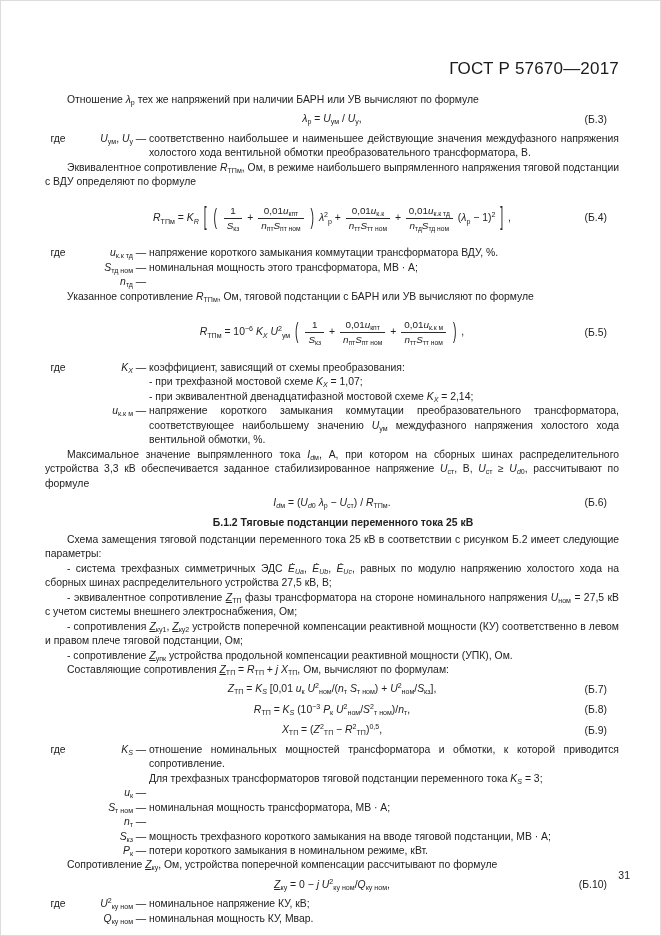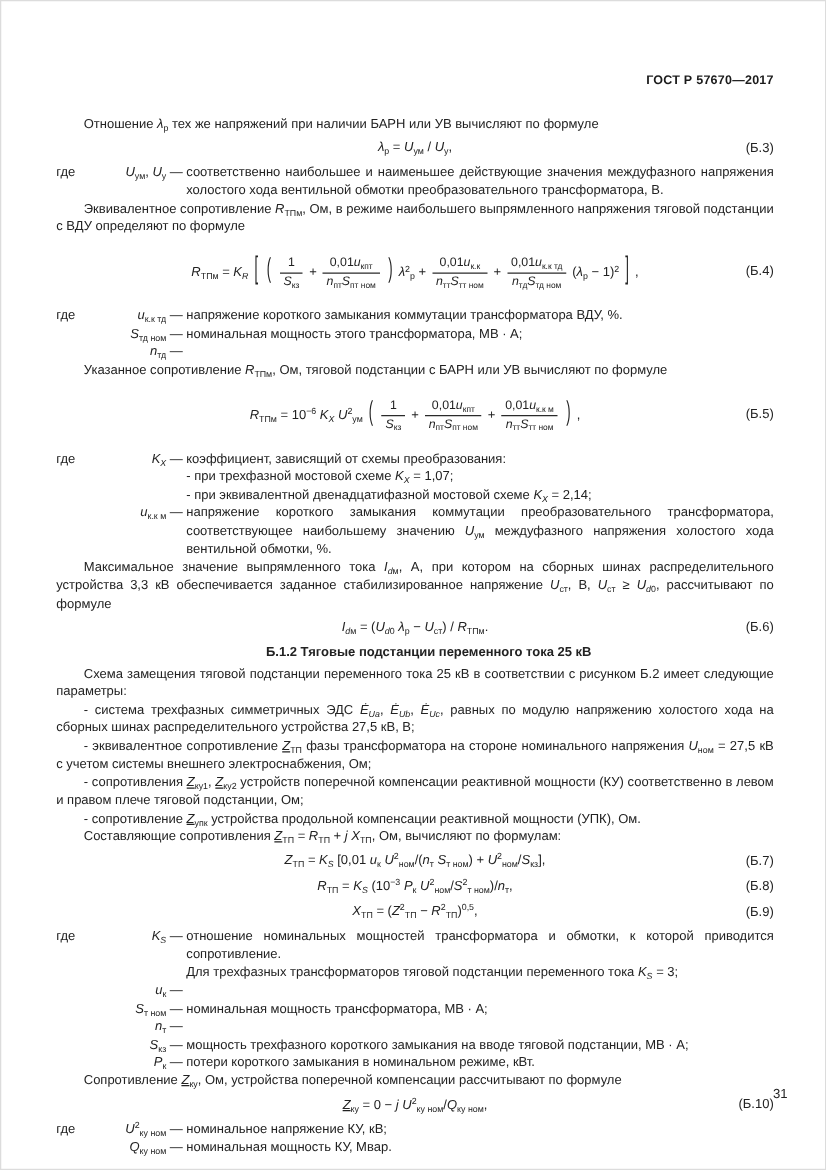--- a/index.html
+++ b/index.html
@@ -7,47 +7,47 @@
     width:661px;height:936px;position:relative;
     background:#f6f6f6;
     font-family:"Liberation Sans", sans-serif;
   }
   .page{
     position:absolute;inset:0;background:#ffffff;border:1px solid #dcdcdc;
     box-sizing:border-box;
   }
   .header{
     position:absolute;top:58px;right:41px;
-    font-size:10px;font-weight:bold;color:#1a1a1a;letter-spacing:.2px;
+    font-size:17px;font-weight:normal;color:#1a1a1a;letter-spacing:.2px;
   }
   .content{
     position:absolute;left:44px;right:41px;top:92px;
     font-size:10.4px;line-height:1.39;color:#222;text-align:justify;
   }
   .para{margin:0;text-indent:22px;}
   .h{margin:5px 0 2px;text-indent:22px;font-weight:bold;text-align:center;}
   sub,sup{font-size:0.68em;line-height:0;}
   sub{vertical-align:-0.35em;}
   sup{vertical-align:0.55em;}
   i{font-style:italic;}
   .ul{text-decoration:underline;}
   
   .formula{position:relative;text-align:center;margin:4px 0;padding:1px 0;}
   .formula.tall{padding:13px 0;margin:2px 0;}
   .fbody{display:inline-block;white-space:nowrap;}
-  .fnum{position:absolute;right:0;top:50%;transform:translateY(-50%);font-style:normal;}
+  .fnum{position:absolute;right:12px;top:50%;transform:translateY(-50%);font-style:normal;}
   .frac{display:inline-block;vertical-align:middle;text-align:center;margin:0 2px;font-size:0.95em;line-height:1.2;}
   .frac .fn{display:block;padding:0 3px 1px;border-bottom:1px solid #2a2a2a;}
   .frac .fd{display:block;padding:1px 3px 0;}
   .bb,.bp{display:inline-block;vertical-align:middle;font-weight:300;margin:0 2px;transform:scaleY(2.4);transform-origin:center;}
   .bp{transform:scaleY(2.1);}
   
   .def{margin:0;}
   .defrow{display:grid;grid-template-columns:26px 62px 16px 1fr;align-items:start;}
-  .dwhere{text-align:left;}
+  .dwhere{text-align:center;}
   .dsym{text-align:right;white-space:nowrap;}
   .ddash{text-align:center;}
   .dtext{text-align:justify;}
   .pagenum{
     position:absolute;right:30px;bottom:54px;font-size:10.5px;color:#222;
     font-family:"Liberation Sans", sans-serif;
   }
 </style>
 </head>
 <body>

